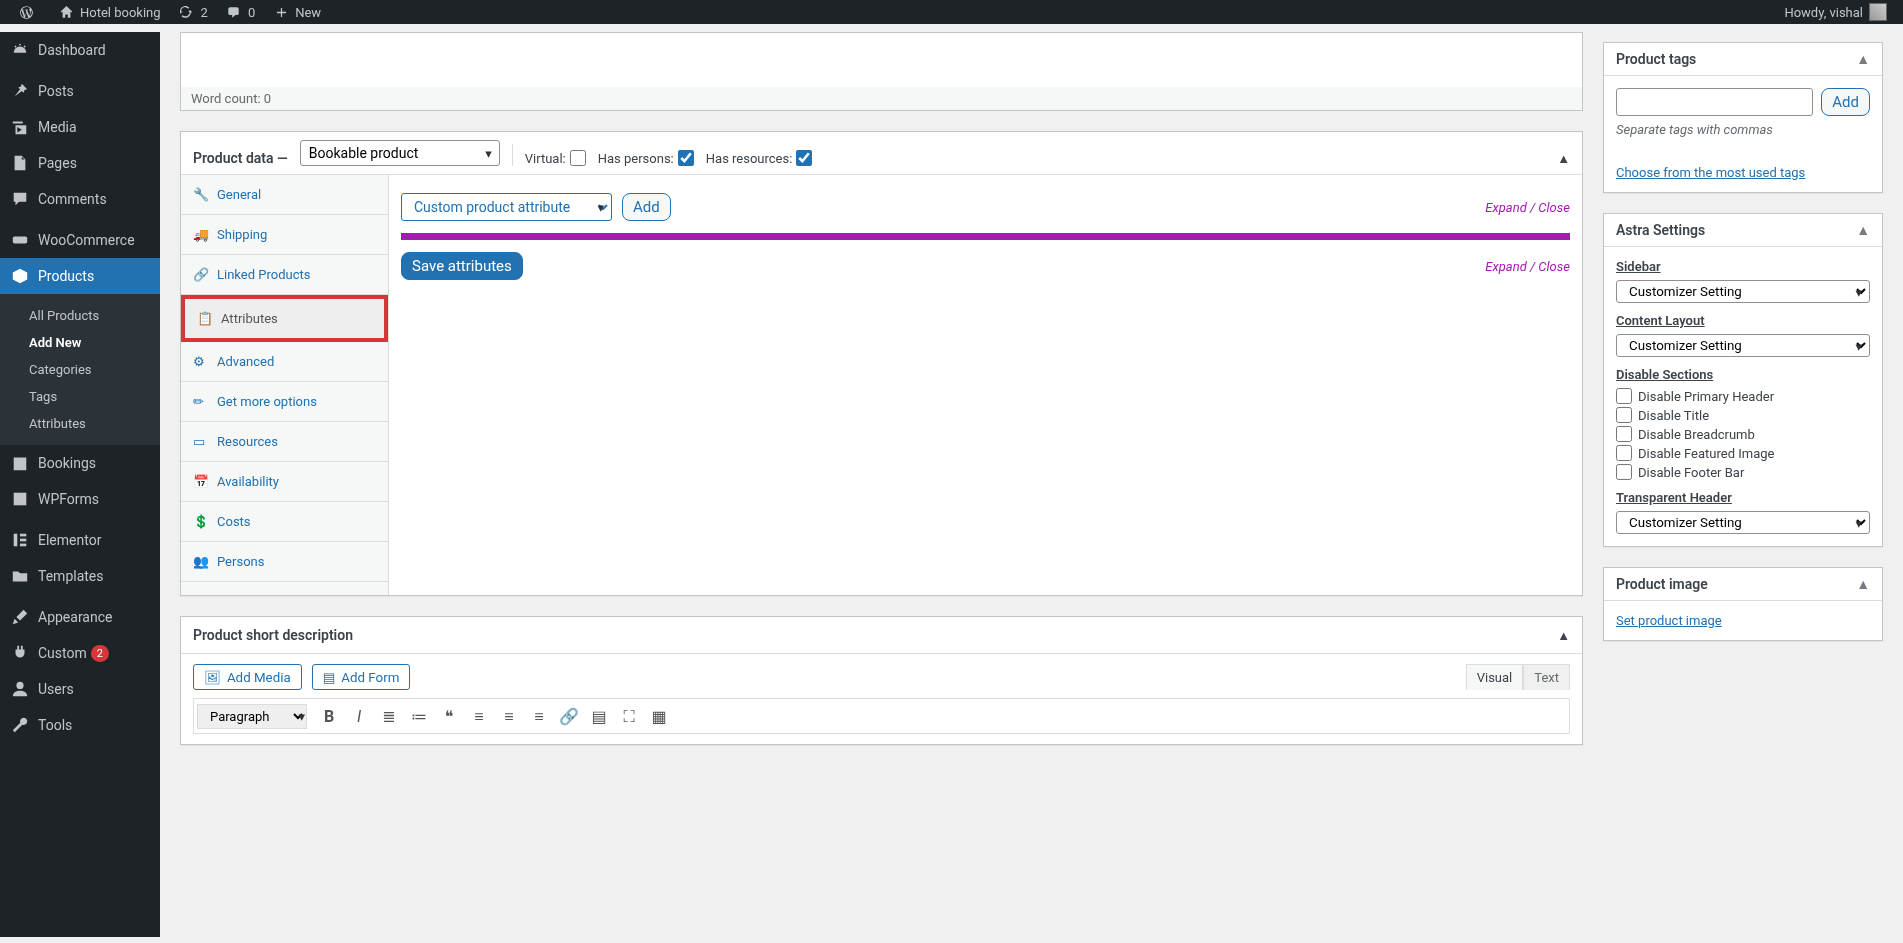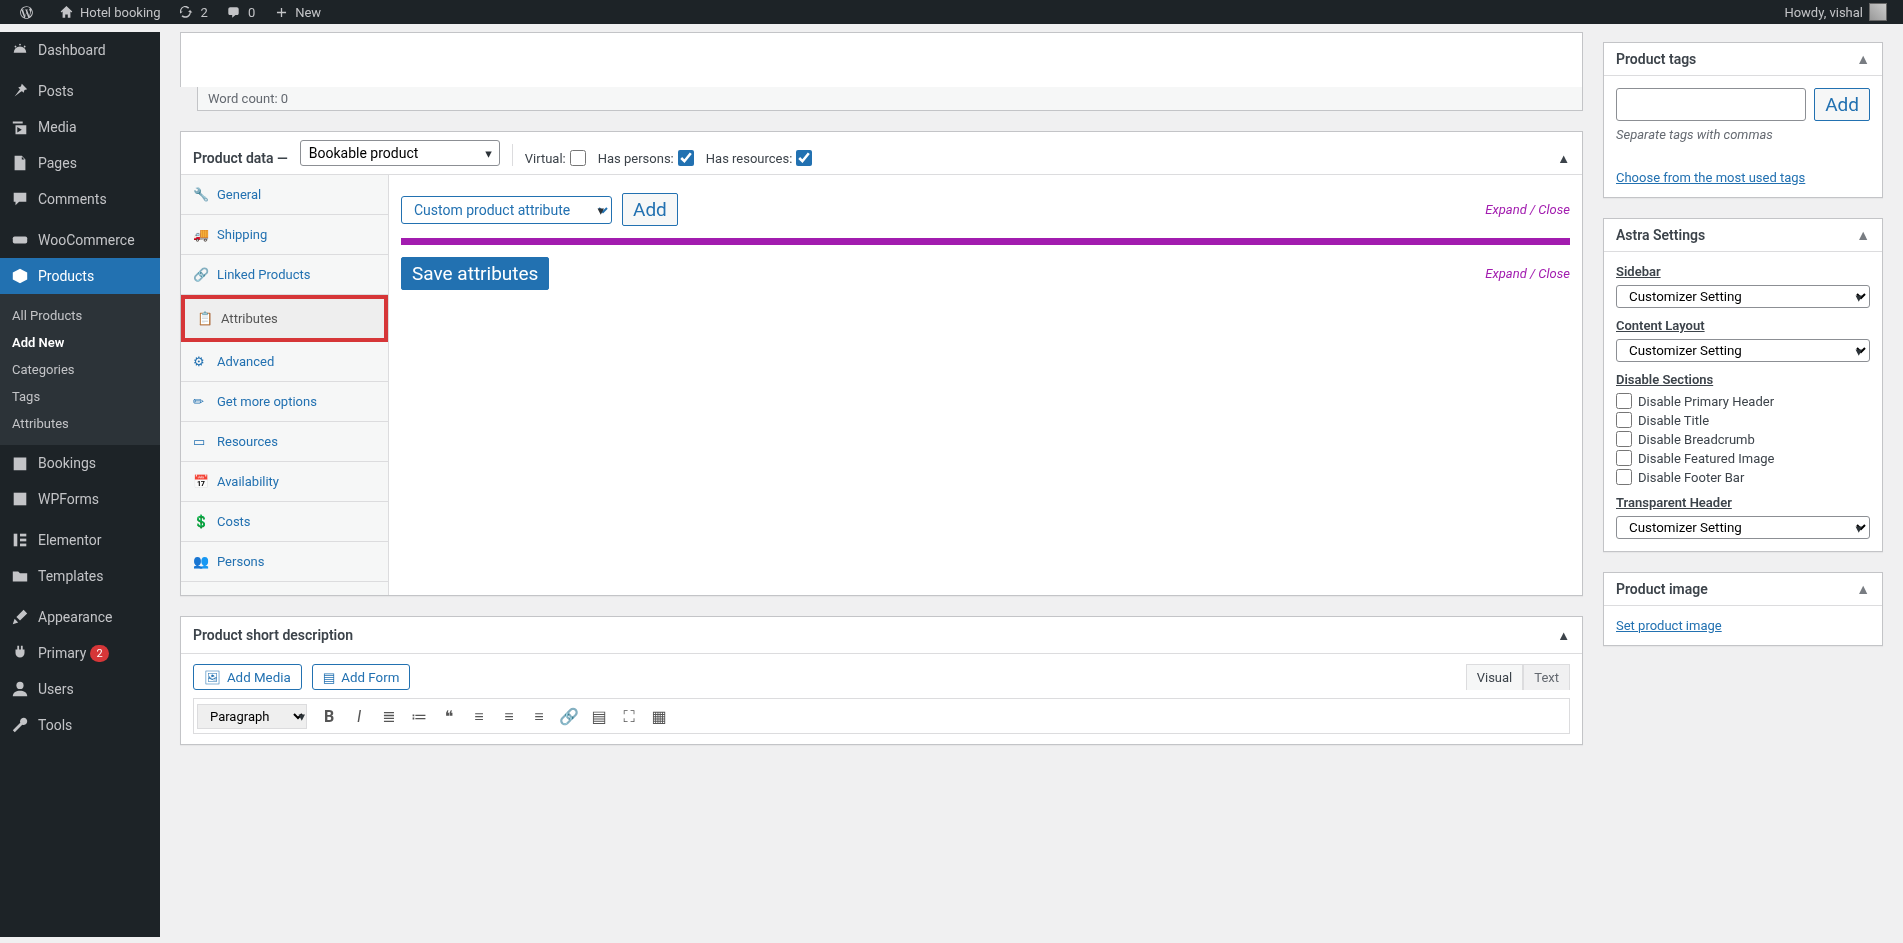--- a/index.html
+++ b/index.html
@@ -13,38 +13,38 @@
 .adminbar .avatar { width:18px; height:18px; background:linear-gradient(45deg,#999,#ccc); margin-left:6px; border:1px solid #666; }
 
 
 .sidemenu { position:fixed; top:32px; left:0; width:160px; bottom:6px; background:#1d2327; color:#c3c4c7; overflow-y:auto; }
 .menu-item { display:flex; align-items:center; padding:8px 8px 8px 10px; cursor:pointer; font-size:14px; position:relative; }
 .menu-item .micon { width:20px; height:20px; display:inline-flex; align-items:center; justify-content:center; margin-right:8px; font-size:18px; }
 .menu-item.current { background:#2271b1; color:#fff; }
 .menu-item.current::after { content:""; position:absolute; right:-8px; top:50%; transform:translateY(-50%); border:8px solid transparent; border-right-color:#f0f0f1; }
 .menu-sep { height:5px; }
 .submenu { background:#2c3338; padding:8px 0; }
-.submenu .sub-item { padding:6px 12px; font-size:13px; cursor:pointer; color:#c3c4c7; }
+.submenu .sub-item { padding:6px 29px; font-size:13px; cursor:pointer; color:#c3c4c7; }
 .submenu .sub-item.current { color:#fff; font-weight:600; }
 .badge { display:inline-block; background:#d63638; color:#fff; border-radius:9px; font-size:11px; padding:0 6px; margin-left:4px; min-width:18px; text-align:center; line-height:17px; }
 
 
 .wpbody { margin-left:160px; padding:32px 20px 20px 20px; }
 .content-row { display:flex; gap:20px; align-items:flex-start; }
 .main-col { flex:1; min-width:0; }
 .side-col { width:280px; flex-shrink:0; }
 
 
 .postbox { background:#fff; border:1px solid #c3c4c7; box-shadow:0 1px 1px rgba(0,0,0,.04); margin-bottom:20px; }
 .postbox .hndle { border-bottom:1px solid #dcdcde; padding:8px 12px; font-size:14px; display:flex; align-items:center; }
 .postbox .hndle .toggle { margin-left:auto; cursor:pointer; color:#787c82; }
 .postbox .inside { padding:12px; }
 
 
-.wc-bar { background:#f6f7f7; border:1px solid #c3c4c7; border-top:none; padding:4px 10px; color:#646970; font-size:13px;margin-left:17px; }
+.wc-bar { background:#f6f7f7; border:1px solid #c3c4c7; border-top:none; padding:4px 10px; color:#646970; font-size:13px; }
 .editor-blank { height:55px; background:#fff; border:1px solid #c3c4c7; border-bottom:none; }
 
 
 .pd-header { border-bottom:1px solid #dcdcde; padding:8px 12px; display:flex; align-items:flex-end; gap:12px; }
 .pd-header h2 { font-size:14px; font-weight:600; }
 .pd-select { border:1px solid #8c8f94; border-radius:3px; padding:4px 24px 4px 8px; background:#fff; font-size:14px; appearance:none; position:relative; }
 .select-wrap { position:relative; display:inline-block; }
 .select-wrap::after { content:"▾"; position:absolute; right:8px; top:50%; transform:translateY(-50%); pointer-events:none; color:#2c3338; }
 .pd-header .sep { width:1px; height:22px; background:#dcdcde; }
 .pd-header label { font-size:13px; display:flex; align-items:center; gap:4px; }
@@ -55,21 +55,21 @@
 .pd-tabs { width:208px; border-right:1px solid #dcdcde; background:#f6f7f7; }
 .pd-tab { padding:12px 12px 12px 12px; border-bottom:1px solid #dcdcde; display:flex; align-items:center; gap:8px; cursor:pointer; color:#2271b1; font-size:13px; }
 .pd-tab.highlight { border:4px solid #d63638; background:#eee; color:#555;}
 .pd-tab .ticon { width:16px; display:inline-block; }
 .pd-panel { flex:1; padding:12px; }
 .pd-row { display:flex; align-items:center; gap:10px; padding:6px 0; }
 .pd-row .spacer { flex:1; }
 .linky { color:#a21caf; cursor:pointer; }
 
 select.attr-select, .ss { border:1px solid #2271b1; border-radius:3px; padding:4px 24px 4px 8px; background:#fff; color:#2271b1; font-size:14px; }
-.btn { border:1px solid #2271b1; color:#2271b1; background:#f6f7f7; padding:4px 10px; border-radius:2px; cursor:pointer; font-size:19px; }
+.btn { border:1px solid #2271b1; color:#2271b1; background:#f6f7f7; padding:4px 10px; border-radius:8px; cursor:pointer; font-size:15px; }
 .btn-primary { background:#2271b1; color:#fff; border-color:#2271b1; }
 
 
 .sd-header { border-bottom:1px solid #dcdcde; padding:10px 12px; display:flex; align-items:center; }
 .sd-header h2 { font-size:14px; font-weight:600; }
 .sd-toolbar { padding:10px 12px 0 12px; display:flex; gap:10px; }
 .btn-outline { border:1px solid #2271b1; color:#2271b1; background:#fff; padding:4px 10px; border-radius:3px; display:inline-flex; align-items:center; gap:6px; cursor:pointer; }
 .edtabs { margin-left:auto; display:flex; }
 .edtab { border:1px solid #dcdcde; border-bottom:none; padding:5px 10px; background:#f0f0f1; color:#646970; cursor:pointer; font-size:13px; }
 .edtab.active { background:#f6f7f7; color:#3c434a; }
@@ -254,21 +254,21 @@
         </svg>
       </span>
       <span>Appearance</span>
     </div>
     <div class="menu-item">
       <span class="micon">
         <svg viewBox="0 0 20 20">
           <path d="M7 2v4H5v4a5 5 0 0010 0V6h-2V2h-2v4H9V2z"></path>
         </svg>
       </span>
-      <span>Primary</span>
+      <span>Custom</span>
       <span class="badge">2</span>
     </div>
     <div class="menu-item">
       <span class="micon">
         <svg viewBox="0 0 20 20">
           <circle cx="10" cy="6" r="4"></circle>
           <path d="M2 18c0-4 4-6 8-6s8 2 8 6"></path>
         </svg>
       </span>
       <span>Users</span>

